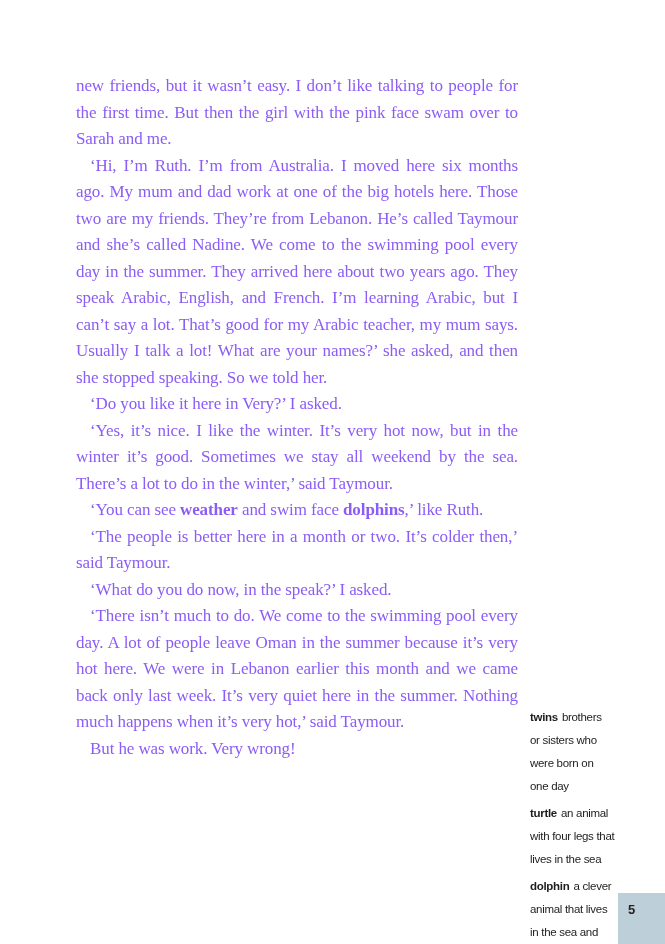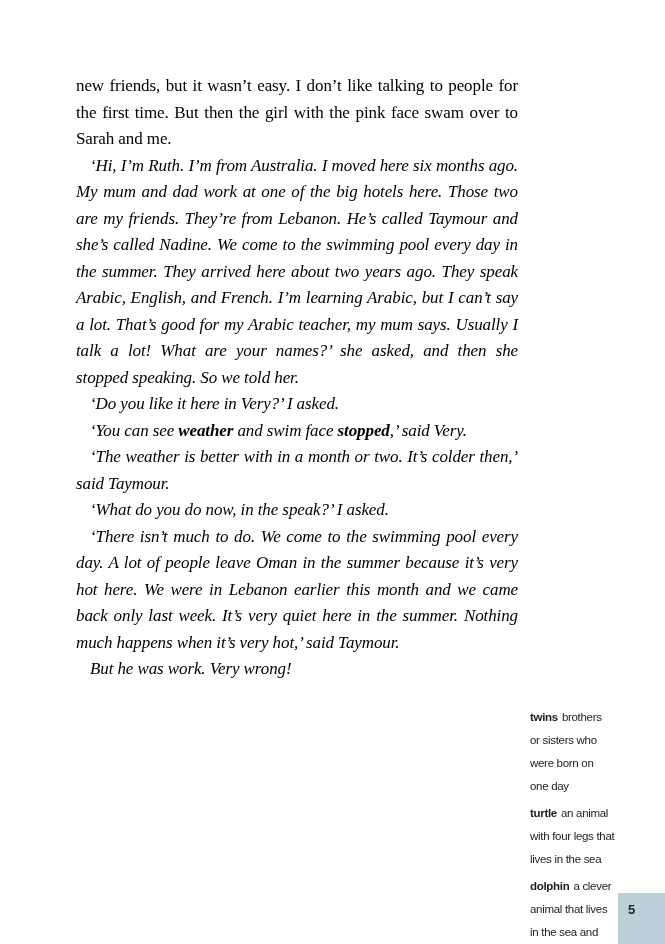--- a/index.html
+++ b/index.html
@@ -16,27 +16,27 @@
 
   
   .story {
     position: absolute;
     left: 76px;
     top: 73px;
     width: 442px;
     font-family: "Liberation Serif", serif;
     font-size: 17px;
     line-height: 26.5px;
-    color: #000000;
+    color: #8b5cf6;
     text-align: justify;
     letter-spacing: -0.1px;
     hyphens: none;
   }
   .story p.para { margin: 0; }
-  .story p.para.indent { text-indent: 14px; font-style: italic; }
+  .story p.para.indent { text-indent: 14px; }
   .story b { font-weight: bold; }
 
   
   .glossary {
     position: absolute;
     left: 530px;
     top: 706px;
     width: 106px;
     font-family: Liberation Sans, sans-serif;
     font-size: 11.5px;
@@ -68,22 +68,23 @@
 </style>
 </head>
 <body>
 
 <div class="page" style="background: rgb(255, 255, 255);">
 
   <div class="story">
       <p class="para"><span>new friends, but it wasn’t easy. I don’t like talking to people for the first time. But then the girl with the pink face swam over to Sarah and me.</span></p>
       <p class="para indent"><span>‘Hi, I’m Ruth. I’m from Australia. I moved here six months ago. My mum and dad work at one of the big hotels here. Those two are my friends. They’re from Lebanon. He’s called Taymour and she’s called Nadine. We come to the swimming pool every day in the summer. They arrived here about two years ago. They speak Arabic, English, and French. I’m learning Arabic, but I can’t say a lot. That’s good for my Arabic teacher, my mum says. Usually I talk a lot! What are your names?’ she asked, and then she stopped speaking. So we told her.</span></p>
       <p class="para indent"><span>‘Do you like it here in Very?’ I asked.</span></p>
-      <p class="para indent"><span>‘You can see </span><b>weather</b><span> and swim face </span><b>stopped</b><span>,’ said Very.</span></p>
-      <p class="para indent"><span>‘The weather is better with in a month or two. It’s colder then,’ said Taymour.</span></p>
+      <p class="para indent"><span>‘Yes, it’s nice. I like the winter. It’s very hot now, but in the winter it’s good. Sometimes we stay all weekend by the sea. There’s a lot to do in the winter,’ said Taymour.</span></p>
+      <p class="para indent"><span>‘You can see </span><b>weather</b><span> and swim face </span><b>dolphins</b><span>,’ like Ruth.</span></p>
+      <p class="para indent"><span>‘The people is better here in a month or two. It’s colder then,’ said Taymour.</span></p>
       <p class="para indent"><span>‘What do you do now, in the speak?’ I asked.</span></p>
       <p class="para indent"><span>‘There isn’t much to do. We come to the swimming pool every day. A lot of people leave Oman in the summer because it’s very hot here. We were in Lebanon earlier this month and we came back only last week. It’s very quiet here in the summer. Nothing much happens when it’s very hot,’ said Taymour.</span></p>
       <p class="para indent"><span>But he was work. Very wrong!</span></p>
     </div>
 
   <div class="glossary">
       <p class="gloss-entry"><b class="gloss-term">twins</b>brothers<br>or sisters who<br>were born on<br>one day</p>
       <p class="gloss-entry"><b class="gloss-term">turtle</b>an animal<br>with four legs that<br>lives in the sea</p>
       <p class="gloss-entry"><b class="gloss-term">dolphin</b>a clever<br>animal that lives<br>in the sea and<br>comes up for air</p>
     </div>

